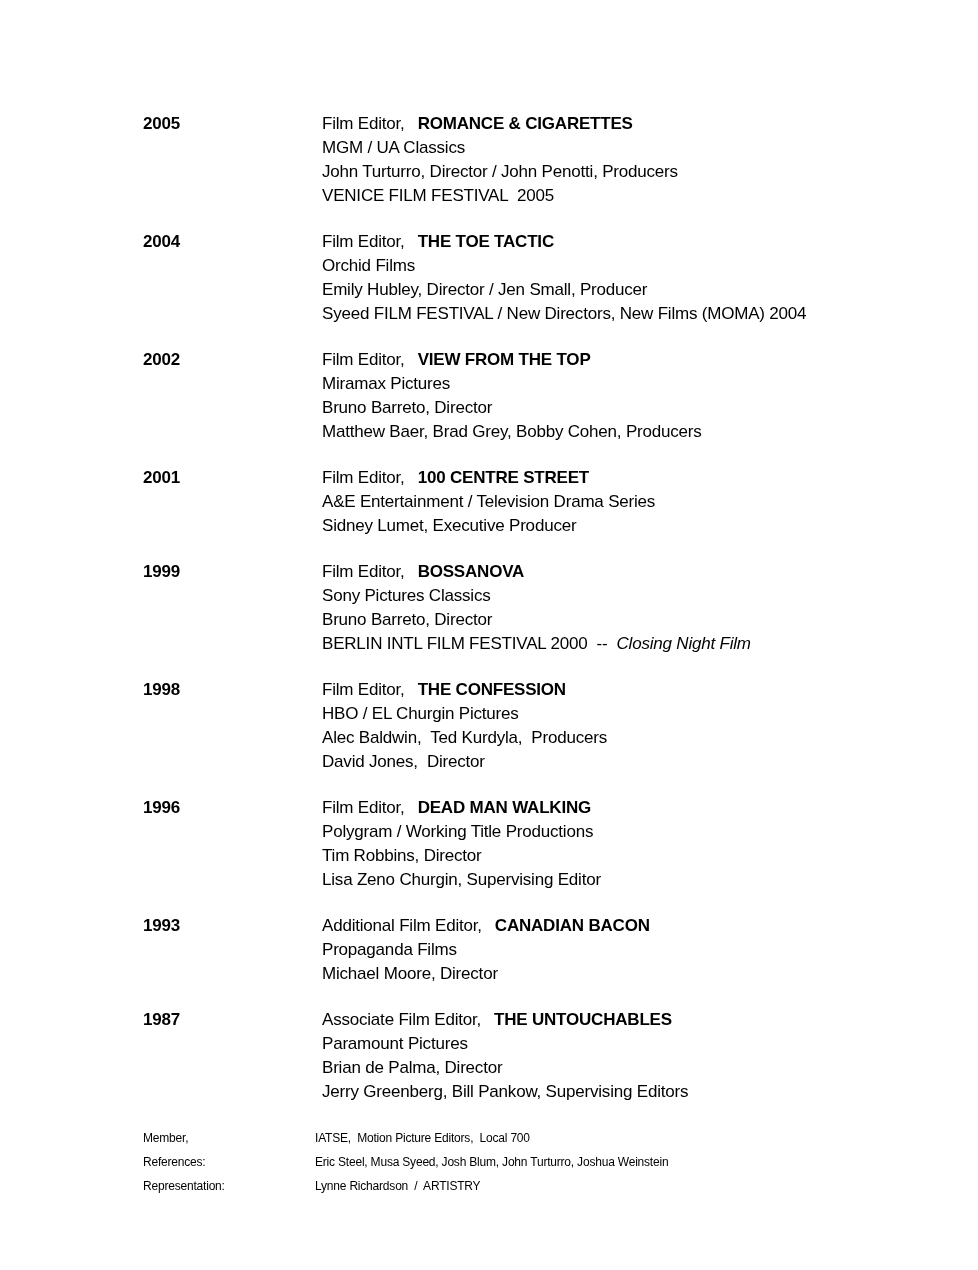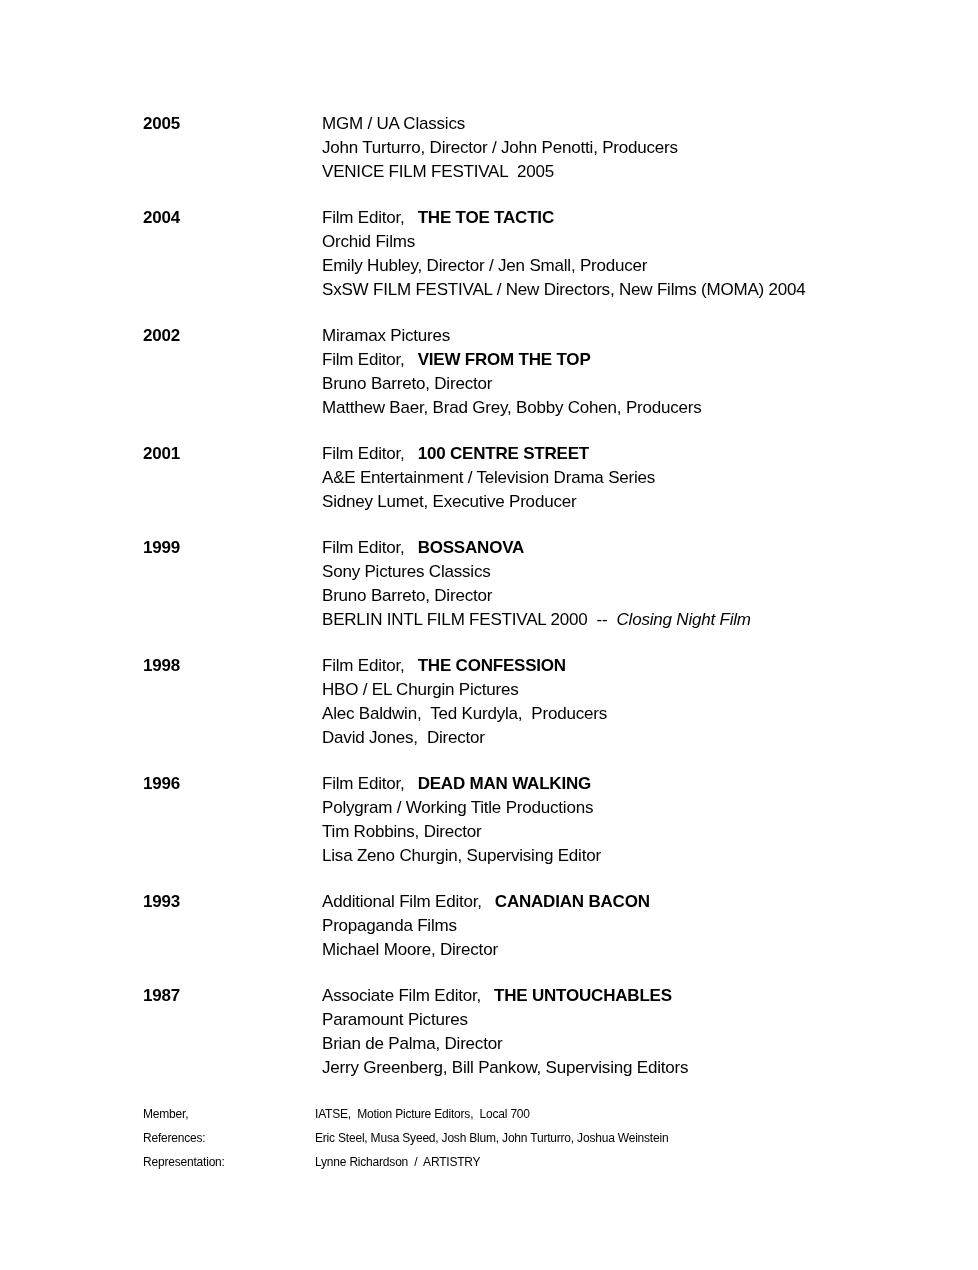--- a/index.html
+++ b/index.html
@@ -55,39 +55,40 @@
 </style>
 </head>
 <body>
 
 <main class="page">
 
   <section class="filmography" id="filmography">
       <div class="entry">
         <div class="year">2005</div>
         <div class="entry-body">
+          <div class="line"><span class="role">Film Editor,</span><span class="film-title">ROMANCE &amp; CIGARETTES</span></div>
           <div class="line"><span>MGM / UA Classics</span></div>
           <div class="line"><span>John Turturro, Director / John Penotti, Producers</span></div>
           <div class="line"><span class="u">VENICE FILM FESTIVAL</span><span>  2005</span></div>
         </div>
       </div>
       <div class="entry">
         <div class="year">2004</div>
         <div class="entry-body">
           <div class="line"><span class="role">Film Editor,</span><span class="film-title">THE TOE TACTIC</span></div>
           <div class="line"><span>Orchid Films</span></div>
           <div class="line"><span>Emily Hubley, Director / Jen Small, Producer</span></div>
-          <div class="line"><span class="u">SxSW FILM FESTIVAL</span><span> / </span><span class="u">New Directors, New Films</span><span> (MOMA) 2004</span></div>
+          <div class="line"><span class="u">Syeed FILM FESTIVAL</span><span> / </span><span class="u">New Directors, New Films</span><span> (MOMA) 2004</span></div>
         </div>
       </div>
       <div class="entry">
         <div class="year">2002</div>
         <div class="entry-body">
+          <div class="line"><span class="role">Film Editor,</span><span class="film-title">VIEW FROM THE TOP</span></div>
           <div class="line"><span>Miramax Pictures</span></div>
-          <div class="line"><span class="role">Film Editor,</span><span class="film-title">VIEW FROM THE TOP</span></div>
           <div class="line"><span>Bruno Barreto, Director</span></div>
           <div class="line"><span>Matthew Baer, Brad Grey, Bobby Cohen, Producers</span></div>
         </div>
       </div>
       <div class="entry">
         <div class="year">2001</div>
         <div class="entry-body">
           <div class="line"><span class="role">Film Editor,</span><span class="film-title">100 CENTRE STREET</span></div>
           <div class="line"><span>A&amp;E Entertainment / Television Drama Series</span></div>
           <div class="line"><span>Sidney Lumet, Executive Producer</span></div>

